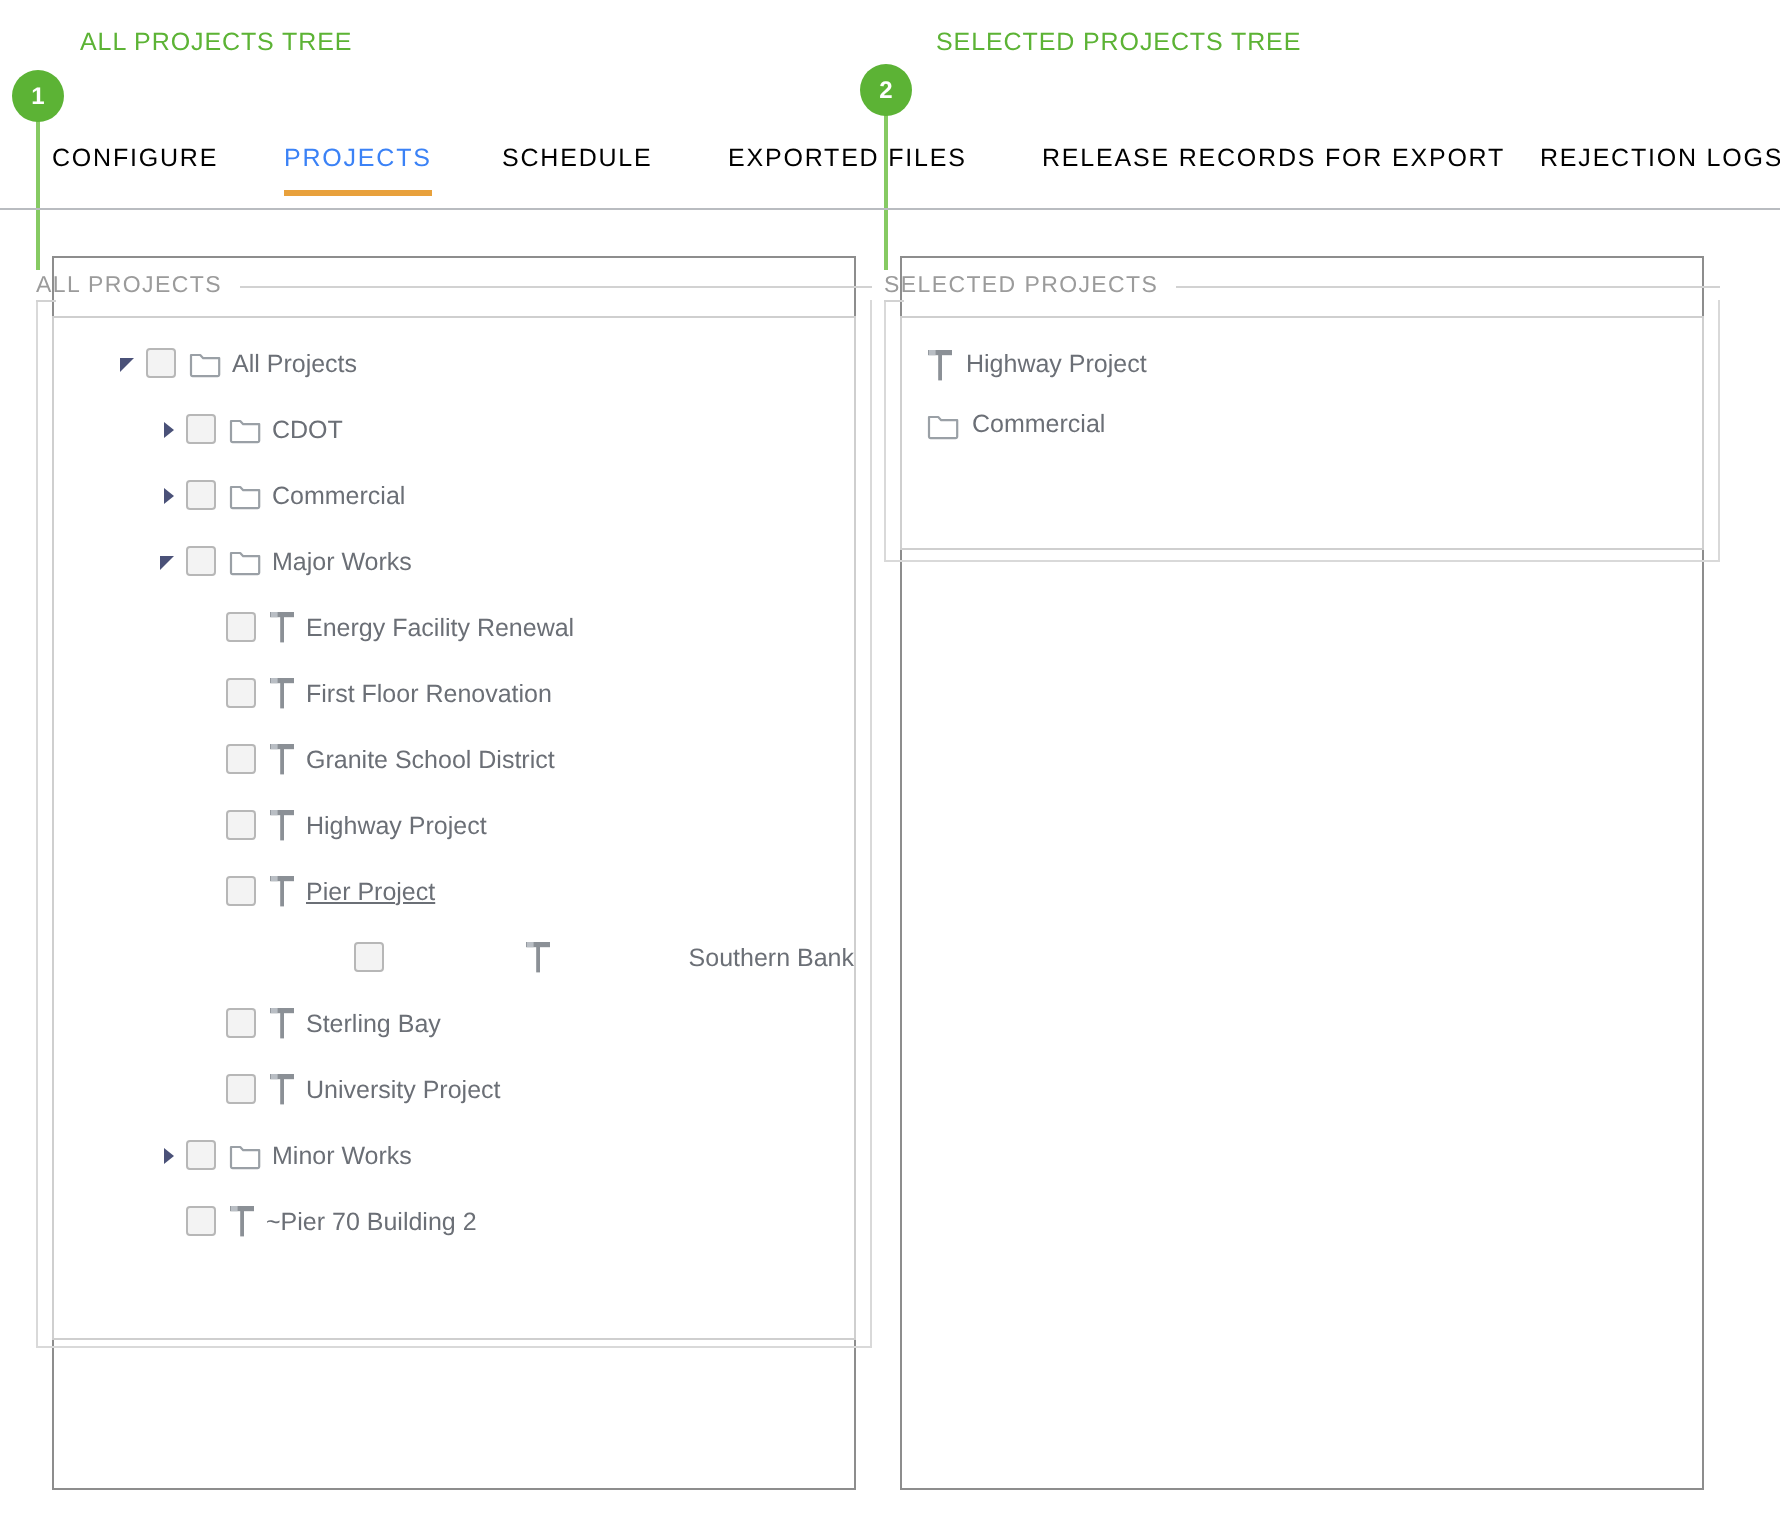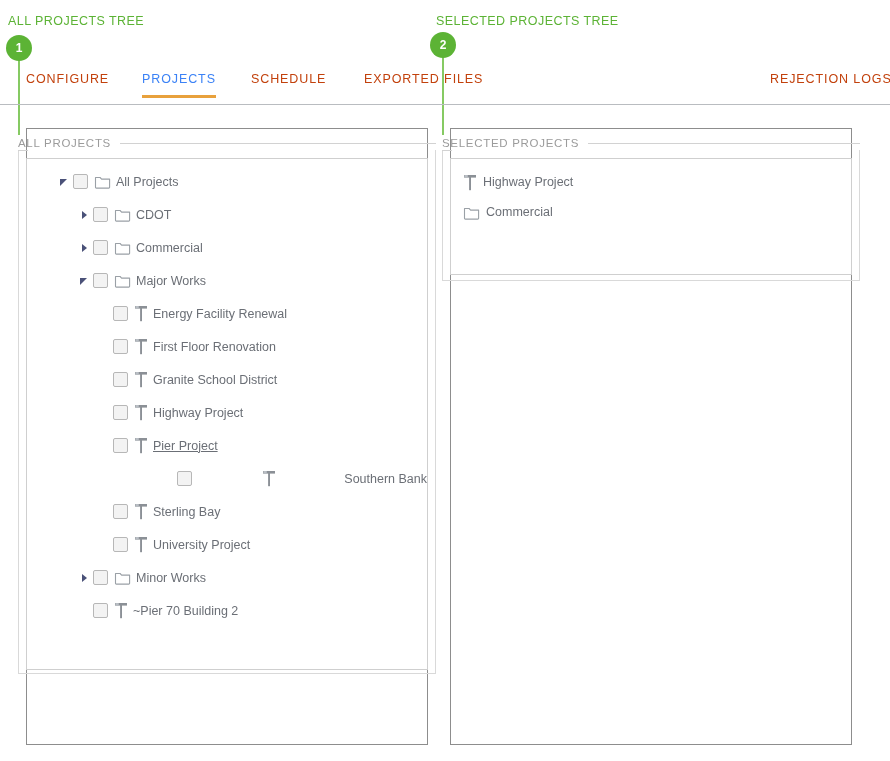--- a/index.html
+++ b/index.html
@@ -16,20 +16,21 @@
     overflow: hidden;
   }
 
   
   .annot-label {
     position: absolute;
     color: #5cb335;
     font-size: 12.5px;
     letter-spacing: 0.45px;
     white-space: nowrap;
+    margin-left: 32px;
   }
   .annot-line {
     position: absolute;
     width: 2px;
     background: #86ca63;
   }
   .annot-badge {
     position: absolute;
     width: 26px;
     height: 26px;
@@ -51,21 +52,21 @@
     top: 72px;
     width: 890px;
     height: 32px;
     border-bottom: 1px solid #b9bcc0;
   }
   .tab {
     position: absolute;
     top: 0;
     font-size: 12.5px;
     letter-spacing: 0.9px;
-    color: #c2410c;
+    color: #000000;
     white-space: nowrap;
     padding-bottom: 10px;
   }
   .tab.active {
     color: #3b82f6;
   }
   .tab.active::after {
     content: "";
     position: absolute;
     left: 0;
@@ -210,20 +211,21 @@
 
 <div class="annot-label" style="left:436px; top:14px;">SELECTED PROJECTS TREE</div>
 <div class="annot-line" style="left:442px; top:45px; height:90px;"></div>
 <div class="annot-badge" style="left:430px; top:32px;">2</div>
 
 <div class="tabbar">
   <div class="tab" style="left:26px;">CONFIGURE</div>
   <div class="tab active" style="left:142px;">PROJECTS</div>
   <div class="tab" style="left:251px;">SCHEDULE</div>
   <div class="tab" style="left:364px;">EXPORTED FILES</div>
+  <div class="tab" style="left:521px;">RELEASE RECORDS FOR EXPORT</div>
   <div class="tab" style="left:770px;">REJECTION LOGS</div>
 </div>
 
 <div class="outer-panel" style="left:26px; top:128px; width:402px; height:617px;"></div>
 
 <div class="group" style="left:18px; top:136px; width:418px; height:538px;">
   <div class="group-head">
     <span class="group-legend">ALL PROJECTS</span>
     <span class="group-rule"></span>
   </div>

